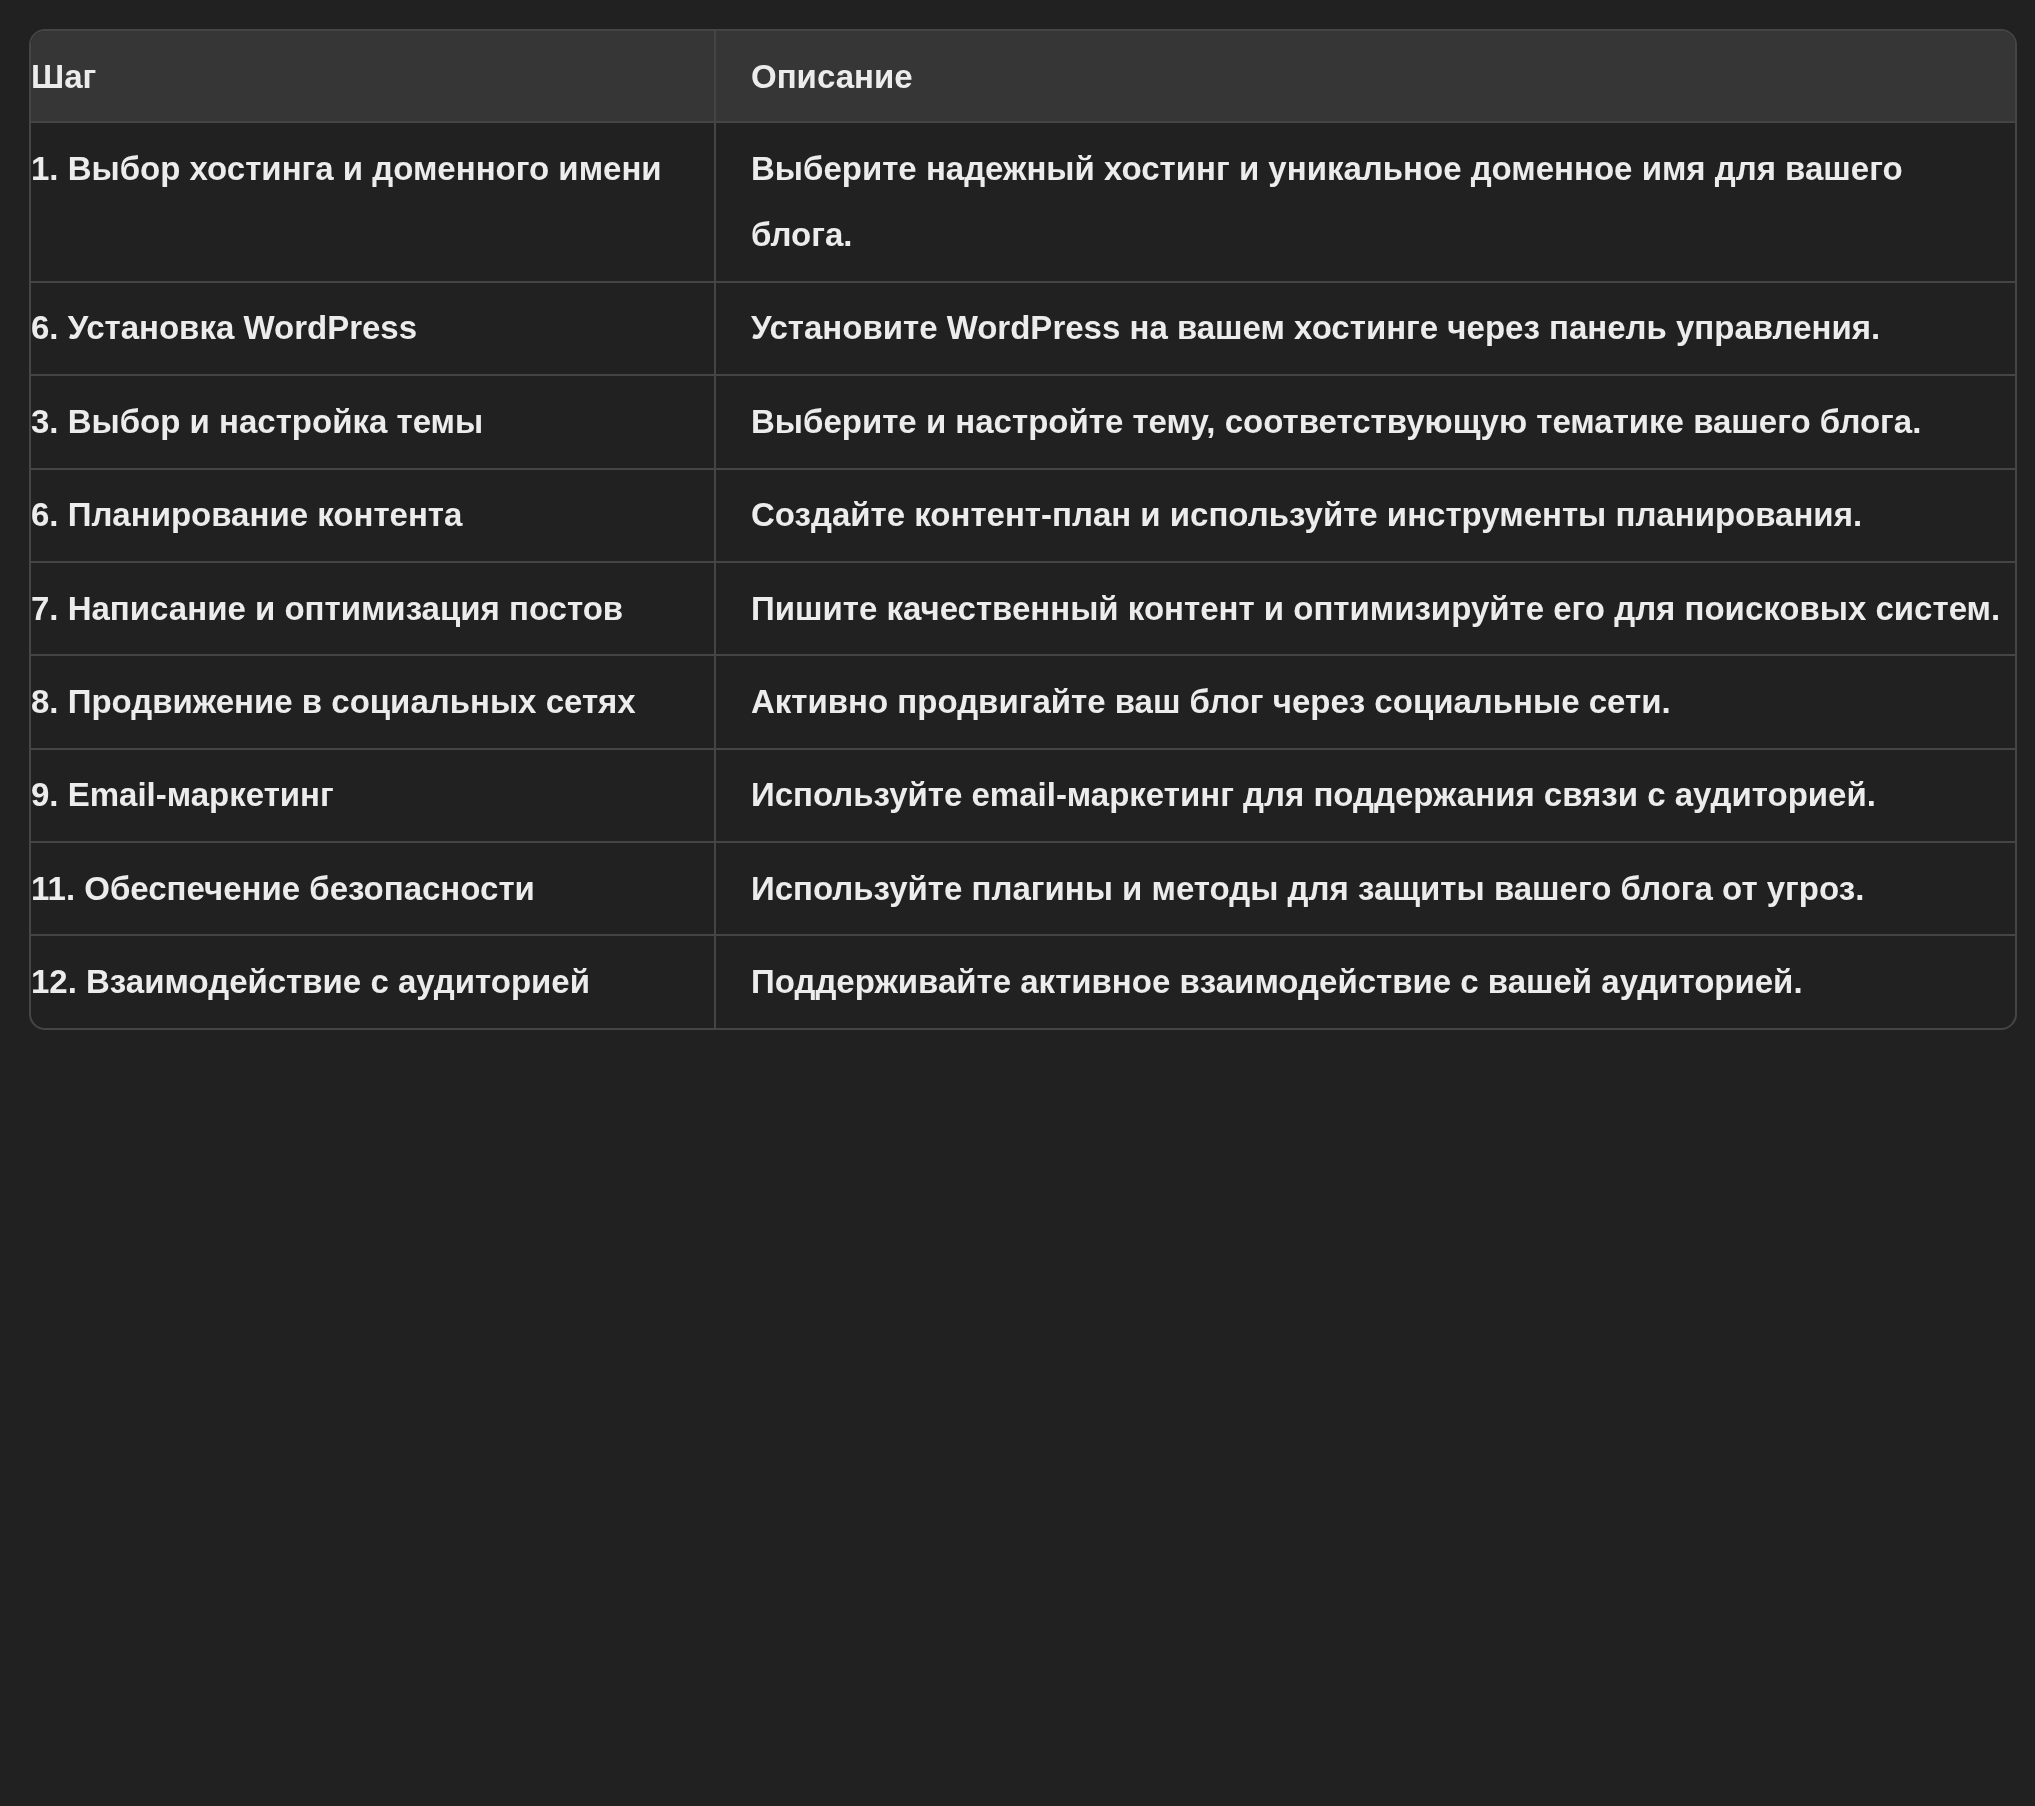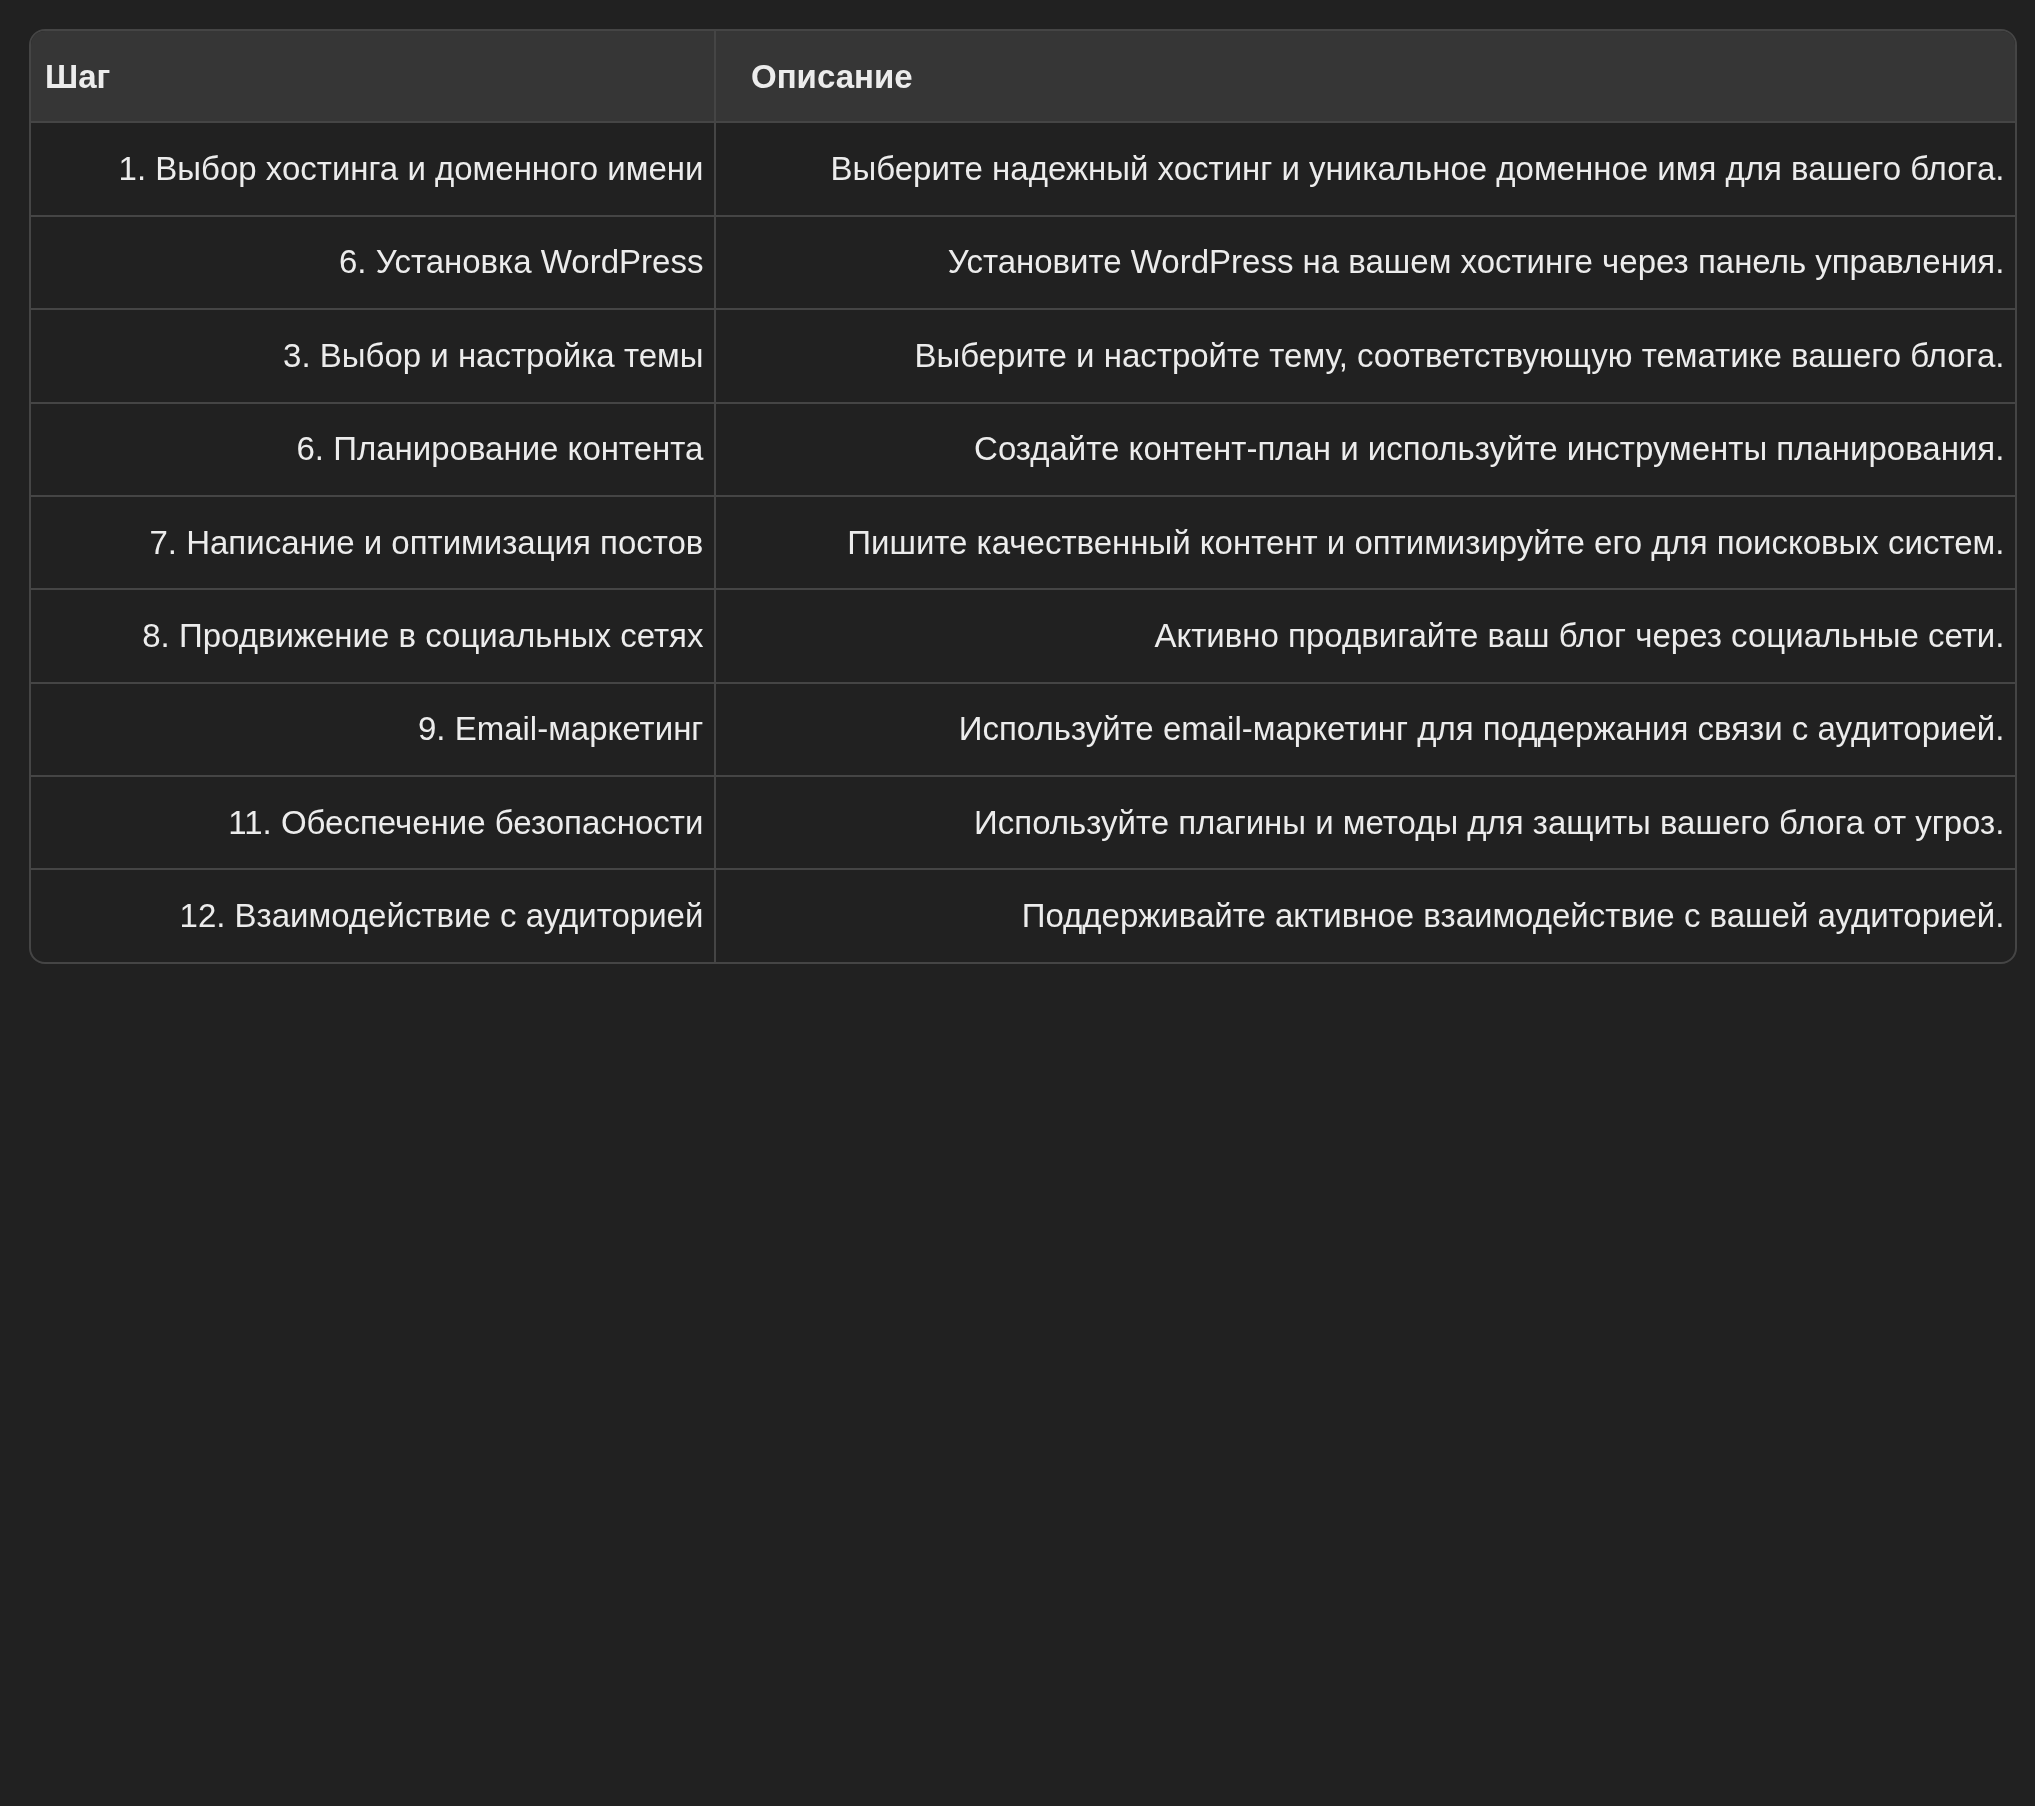--- a/index.html
+++ b/index.html
@@ -42,26 +42,26 @@
     box-sizing: border-box;
     border-bottom: 2.1px solid #454545;
   }
   th {
     background: #363636;
     font-weight: bold;
     padding-top: 12.7px;
     padding-bottom: 11.7px;
   }
   th.c1, td.c1 {
-    padding-left: 14px;
+    padding-left: 0;
     border-right: 2.1px solid #454545;
     margin-left: 8px;
   }
   tr:last-child td { border-bottom: none; }
-  td { font-weight: normal; text-align: right; }
+  td { font-weight: bold; }
 </style>
 </head>
 <body>
 
 <div class="table-wrap">
   <table>
     <colgroup>
         <col class="c1">
         <col class="c2">
       </colgroup>

